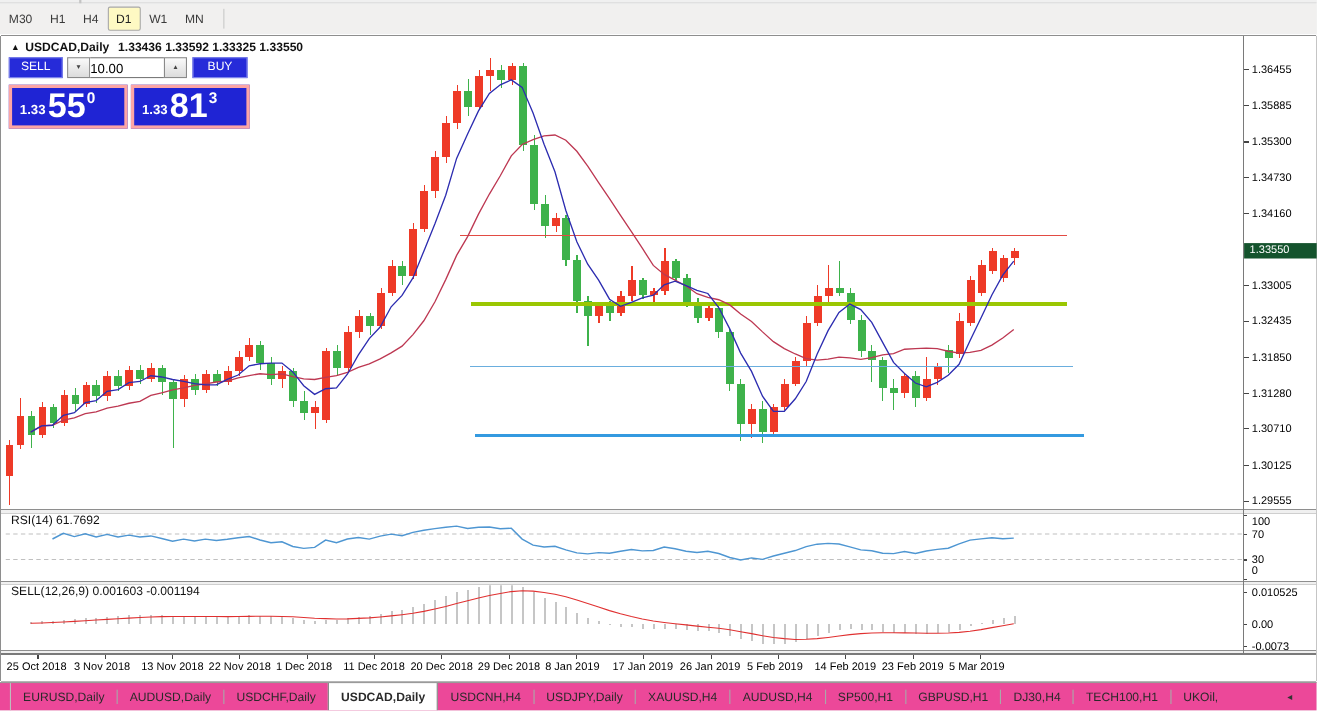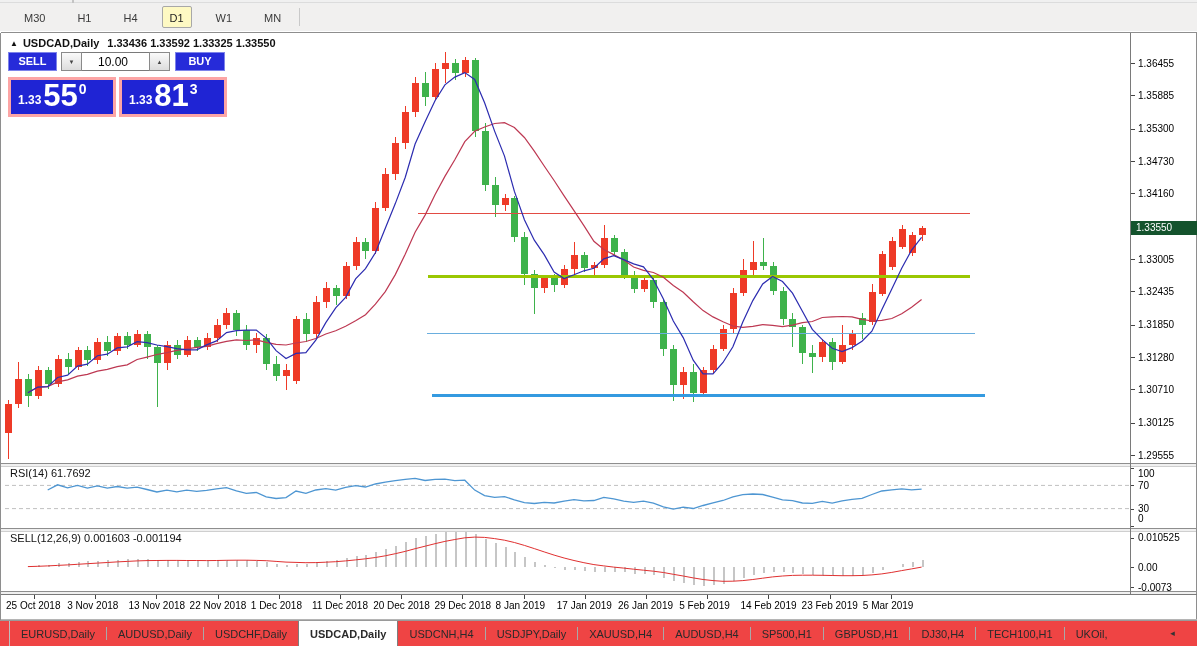--- a/index.html
+++ b/index.html
@@ -5,55 +5,55 @@
   *{box-sizing:border-box;margin:0;padding:0}
   html,body{width:1197px;height:646px;overflow:hidden}
   body{background:#f0f0f0;font-family:"Liberation Sans",sans-serif;position:relative;color:#000}
 
   
   .top-strip{position:absolute;left:0;top:0;width:1197px;height:3px;background:#f0f0f0;border-bottom:1px solid #dcdcdc}
   .top-strip .vdiv{position:absolute;left:72px;top:0;width:2px;height:3px;background:#c4c4c4}
 
   
   .toolbar{position:absolute;left:0;top:4px;width:1197px;height:26px;background:#f1f0ef;display:flex;align-items:center}
-  .tf-btn{height:22px;line-height:22px;padding:0 7px;margin-left:16px;font-size:11px;color:#3a3a3a;text-align:center;border:1px solid transparent;border-radius:2px;cursor:default}
+  .tf-btn{height:22px;line-height:22px;padding:0 7px;margin-left:0;font-size:11px;color:#3a3a3a;text-align:center;border:1px solid transparent;border-radius:2px;cursor:default}
   .tf-btn.active{background:#fef9c3;border:1px solid #a8a8a8;color:#222}
   .tb-sep{width:1px;height:18px;background:#c9c9c9;margin-left:10px}
 
   
   .chart-area{position:absolute;left:0;top:31px;width:1197px;height:589px;background:#fff}
   svg{position:absolute;left:0;top:0}
   text{font-family:"Liberation Sans",sans-serif}
 
   .chart-header{position:absolute;left:10px;top:6px;font-size:11px;font-weight:bold;color:#111;z-index:5;white-space:nowrap}
   .chart-header .tri{font-size:8px;margin-right:5px;vertical-align:1px}
   .chart-header .ohlc{margin-left:8px;font-weight:bold}
 
   
   .trade{position:absolute;left:8px;top:21px;width:222px;height:66px;z-index:5}
   .trade-row1{position:absolute;left:0;top:0;height:19px;width:222px;display:flex}
-  .btn-blue{background:#262bd9;border:1px solid #7d83ea;color:#fff;font-size:11px;font-weight:bold;text-align:center;line-height:17px;height:19px}
+  .btn-blue{background:#262bd9;border:1px solid #7d83ea;color:#fff;font-size:11px;font-weight:normal;text-align:center;line-height:17px;height:19px}
   .sell-btn{width:49px}
   .buy-btn{width:50px;margin-left:5px}
   .spin{width:21px;height:19px;background:linear-gradient(#fafafa,#dcdcdc);border:1px solid #8a8a8a;color:#444;font-size:6px;text-align:center;line-height:18px}
   .spin.dn{margin-left:4px}
-  .volbox{width:67px;height:19px;background:#fff;border:1px solid #7a7a7a;border-left:none;border-right:none;font-size:12px;text-align:center;padding:2px 5px 0 0;color:#000}
+  .volbox{width:67px;height:19px;background:#fff;border:1px solid #7a7a7a;border-left:none;border-right:none;font-size:12px;text-align:left;padding:2px 5px 0 0;color:#000}
   .price-panels{position:absolute;left:0;top:25px;display:flex}
   .pp{width:108px;height:40px;background:#1f24d4;border:3px solid #fca5a5;color:#fff;display:flex;align-items:flex-end;padding:0 0 3px 7px;position:relative}
   .pp+.pp{margin-left:3px}
   .pp .pfx{font-size:12px;font-weight:bold;margin-bottom:4px}
   .pp .big{font-size:31px;font-weight:bold;line-height:30px;margin-left:2px}
   .pp .sup{font-size:14px;font-weight:bold;position:relative;top:-14px;margin-left:1px}
 
   .ind-label{position:absolute;font-size:11px;color:#111;z-index:5;white-space:nowrap}
 
   .cur-price{position:absolute;left:1131px;top:221px;width:83px;height:14px;background:#14532d;color:#fff;font-size:10px;line-height:14px;padding-left:5px;z-index:6}
 
   
-  .tabbar{position:absolute;left:0;top:620px;width:1197px;height:26px;background:#ef4444;border-top:1px solid #9a9a9a;display:flex;align-items:center;overflow:hidden}
+  .tabbar{position:absolute;left:0;top:620px;width:1197px;height:26px;background:#ec4899;border-top:1px solid #9a9a9a;display:flex;align-items:center;overflow:hidden}
   .tab-edge{width:10px;height:100%;border-right:1px solid #bdbdbd}
   .tab{padding:0 11px;font-size:11px;color:#2a2a2a;line-height:24px;white-space:nowrap;cursor:default}
   .tab.active{background:#fff;border:1px solid #7e7e7e;border-bottom:none;font-weight:bold;height:26px;margin-top:-1px;line-height:26px;z-index:2}
   .tsep{width:1px;height:13px;background:#a9a9a9}
   .tab-scroll{position:absolute;right:2px;top:3px;display:flex;z-index:3}
   .scroll-btn{width:15px;height:18px;font-size:9px;color:#333;text-align:center;line-height:18px}
 </style>
 </head>
 <body>
 

